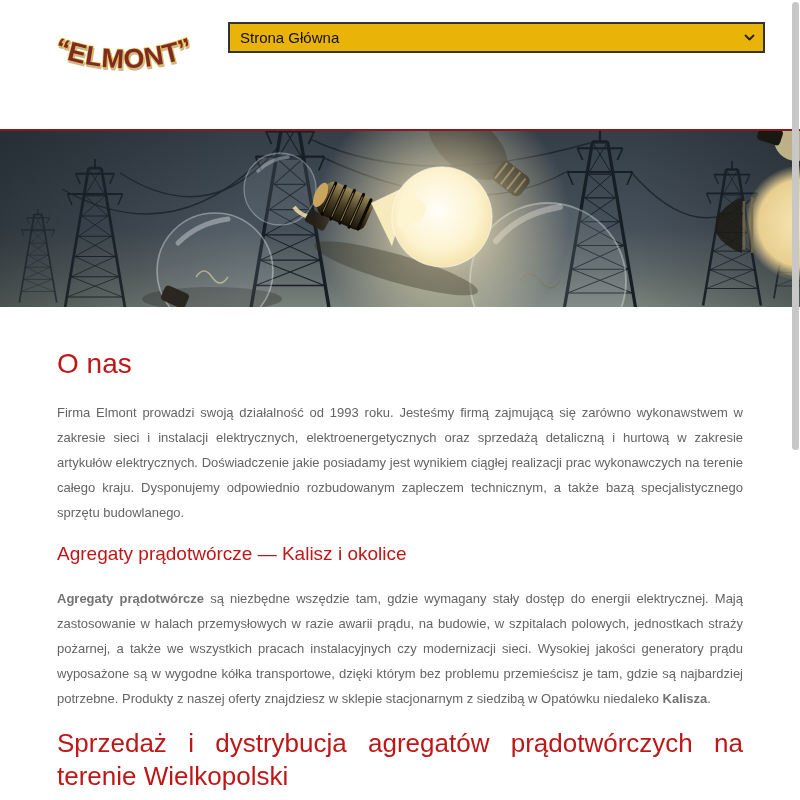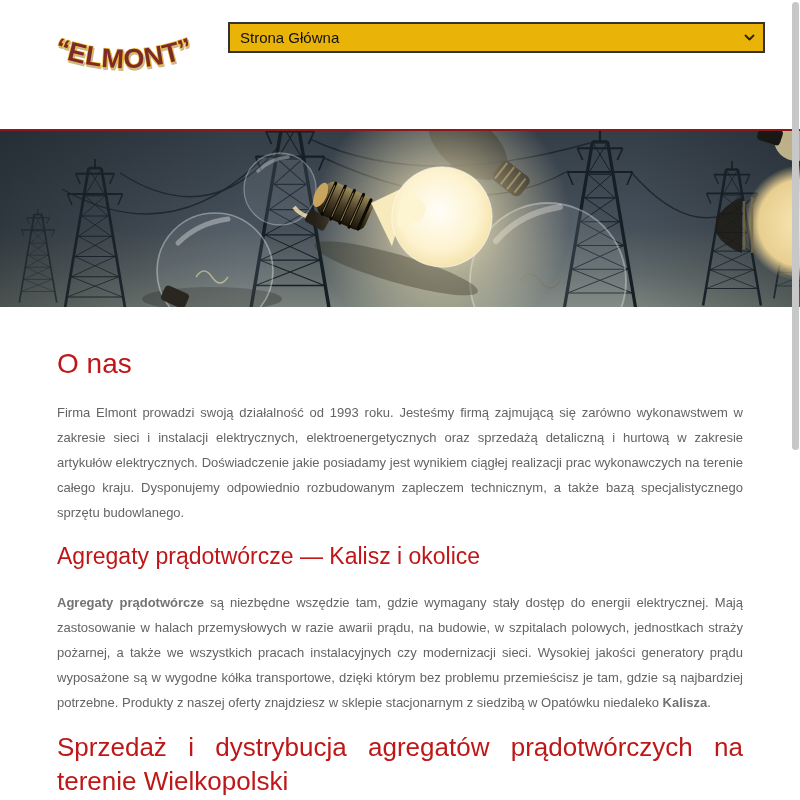--- a/index.html
+++ b/index.html
@@ -25,21 +25,21 @@
   .nav-chevron{position:absolute;right:9px;top:9px;pointer-events:none;}
   
   .hero{width:800px;height:176px;overflow:hidden;position:relative;background:#3c464e;}
   .hero svg{display:block;}
   
   .content{padding:0 57px;}
   .content h1{
     margin:42px 0 8px;font-size:28px;font-weight:400;color:#bf1717;line-height:1.1;
   }
   .content h2{
-    margin:18px 0 0;font-size:23px;font-weight:400;color:#bf1717;line-height:1.2;
+    margin:18px 0 0;font-size:19px;font-weight:400;color:#bf1717;line-height:1.2;
   }
   .content h3{
     margin:16px 0 0;font-size:26px;font-weight:400;color:#bf1717;line-height:1.3;
     text-align:justify;
   }
   .content p{
     margin:20px 0 0;font-size:13px;line-height:25px;color:#646464;text-align:justify;
   }
   .content p b{color:#737373;font-weight:700;}
   

